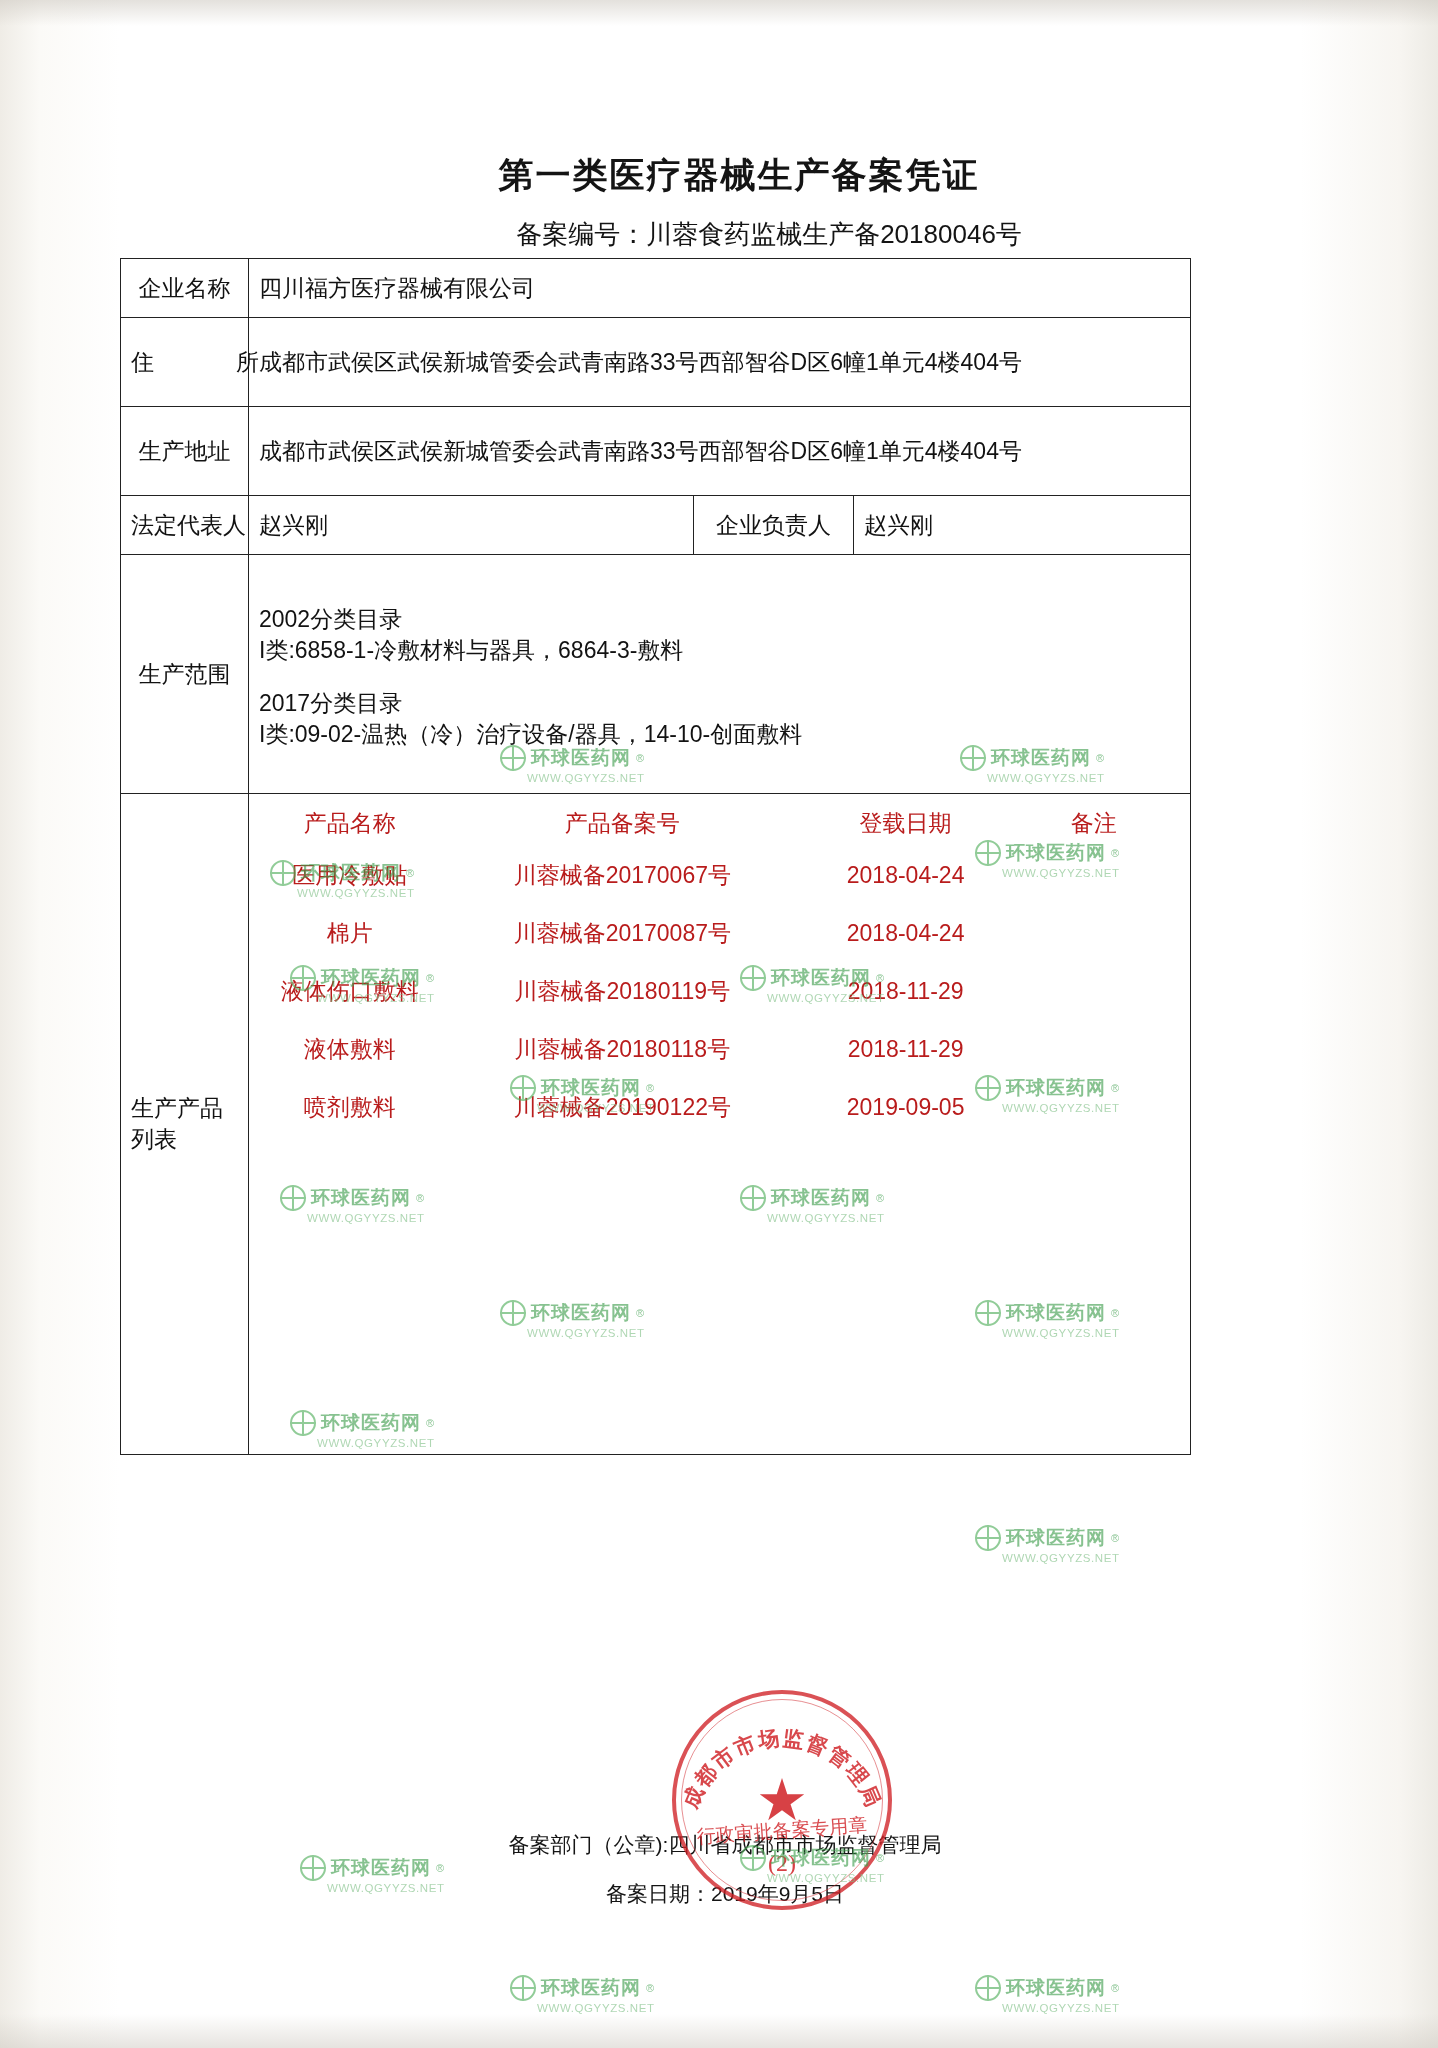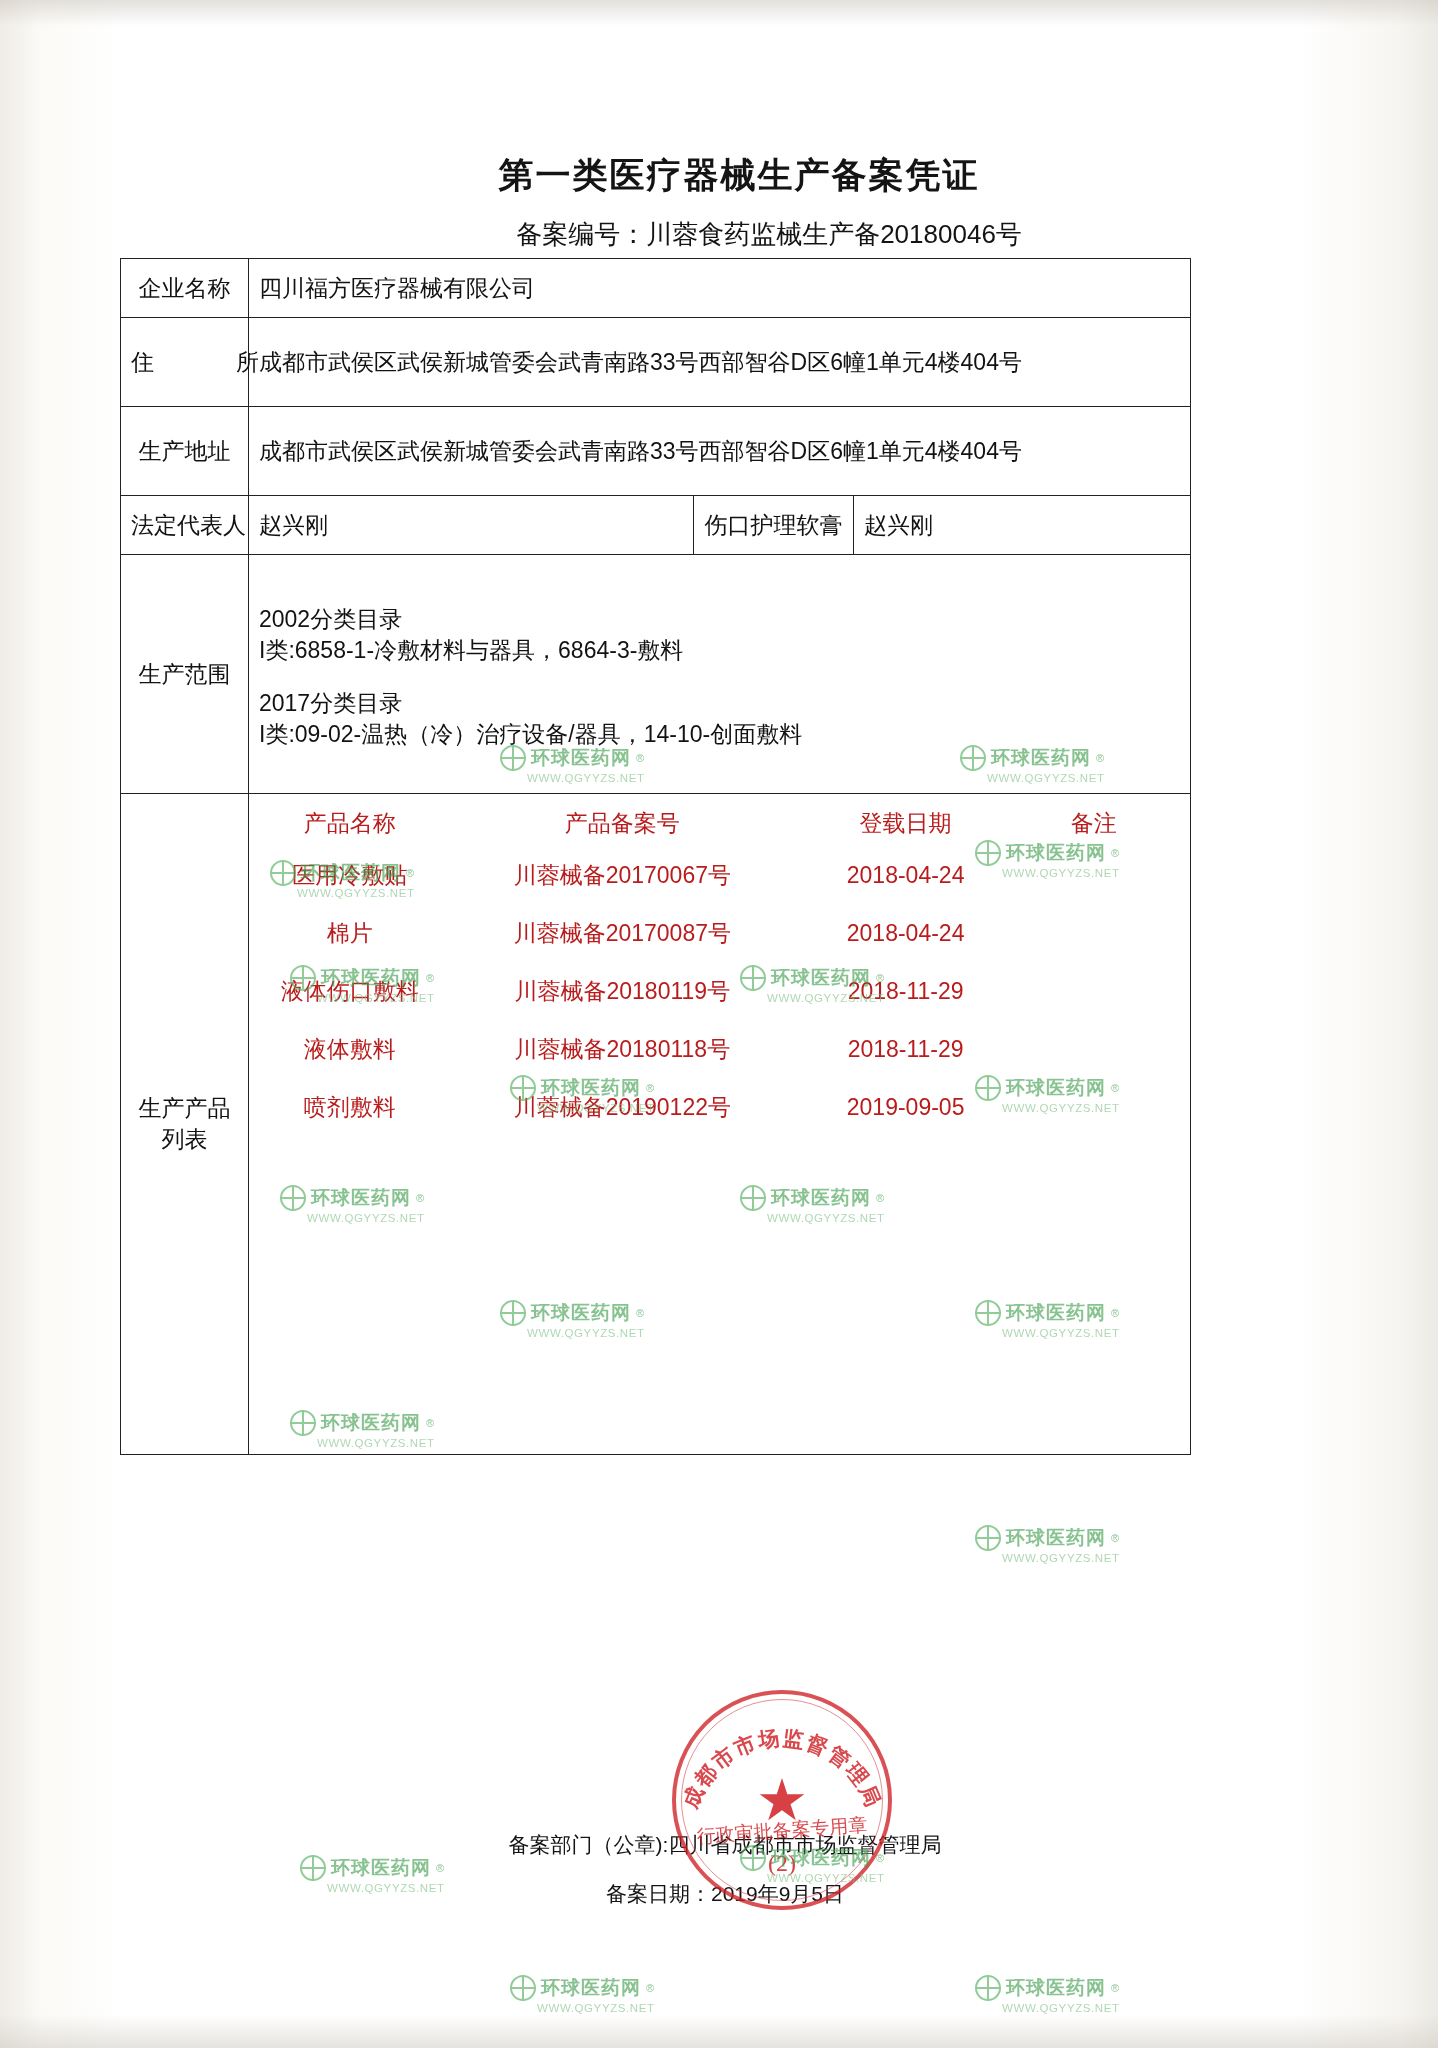--- a/index.html
+++ b/index.html
@@ -109,21 +109,21 @@
     vertical-align: top;
     padding-top: 12px !important;
     font-size: 19px;
     line-height: 1.5;
   }
   .scope-body .grp { margin-bottom: 22px; }
   .scope-body .grp:last-child { margin-bottom: 0; }
 
   
   .plist-label {
-    text-align: center;
+    text-align: left;
     vertical-align: middle;
     width: 128px;
     font-size: 23px;
     line-height: 1.4;
   }
   table.plist {
     width: 100%;
     border-collapse: collapse;
     table-layout: fixed;
   }
@@ -306,21 +306,21 @@
     </tr>
 
     <tr class="row-h-2">
       <td class="lbl">生产地址</td>
       <td class="val" colspan="5">成都市武侯区武侯新城管委会武青南路33号西部智谷D区6幢1单元4楼404号</td>
     </tr>
 
     <tr class="row-h-1">
       <td class="lbl">法定代表人</td>
       <td class="val" colspan="2">赵兴刚</td>
-      <td class="lbl" style="width:160px">伤口护理软膏</td>
+      <td class="lbl" style="width:160px">企业负责人</td>
       <td class="val" colspan="2">赵兴刚</td>
     </tr>
 
     <tr>
       <td class="scope-label">生产范围</td>
       <td class="scope-body" colspan="5">
         <div class="grp">
           <div>2002分类目录</div>
           <div>I类:6858-1-冷敷材料与器具，6864-3-敷料</div>
         </div>

